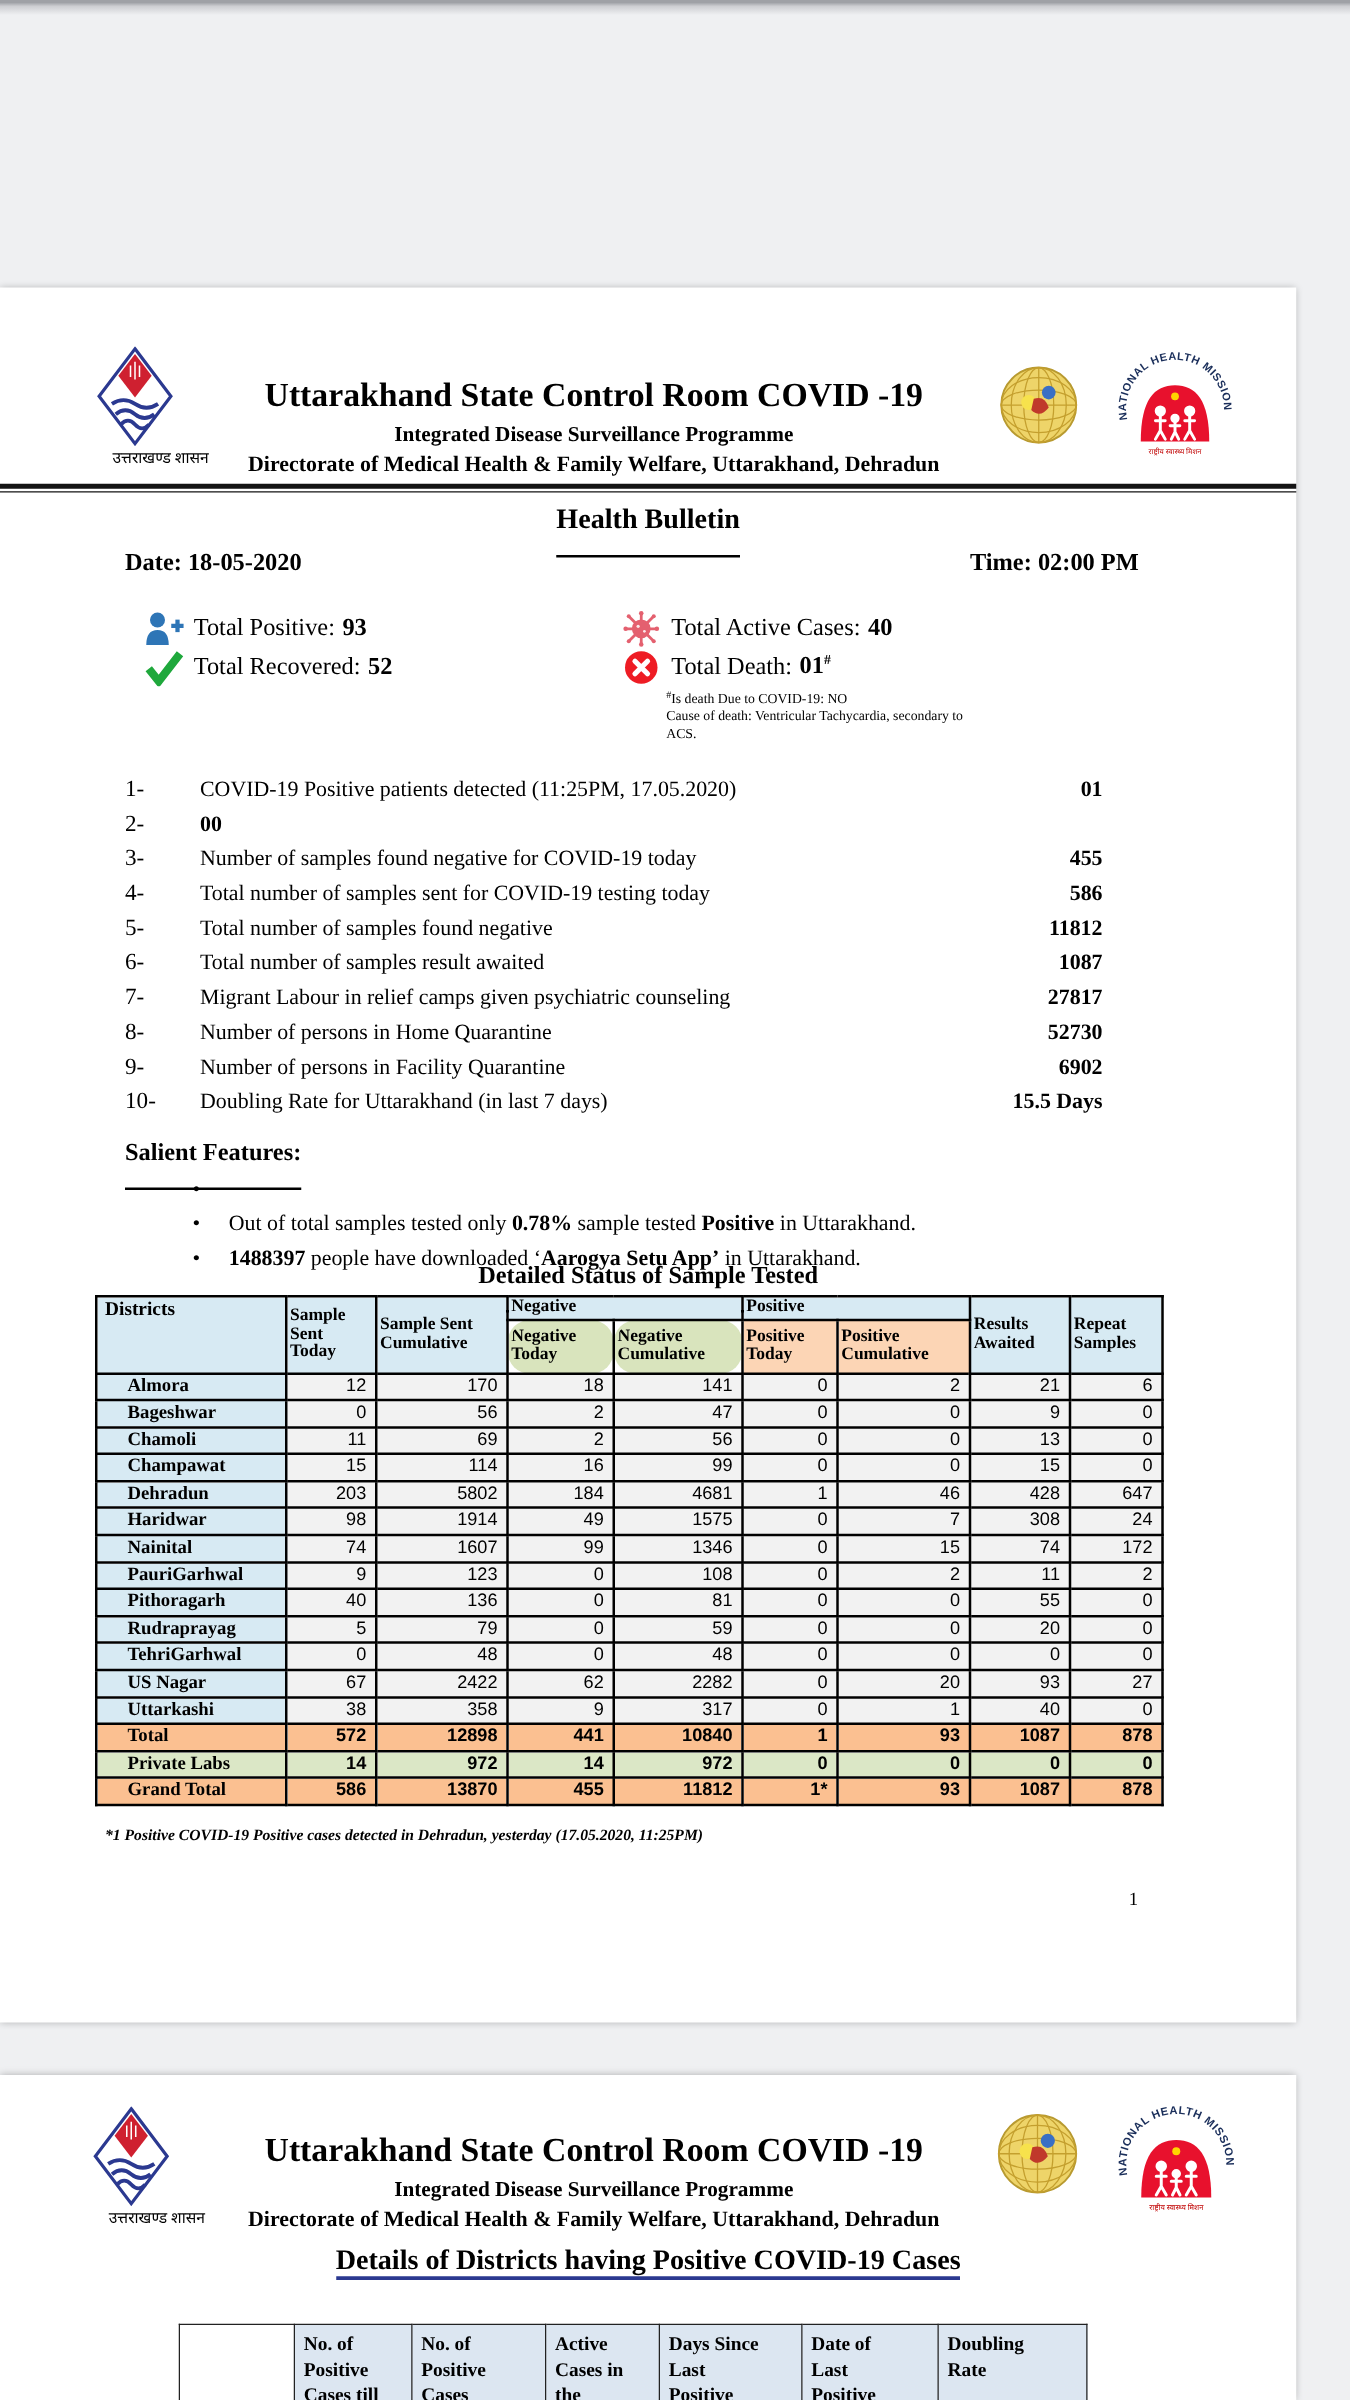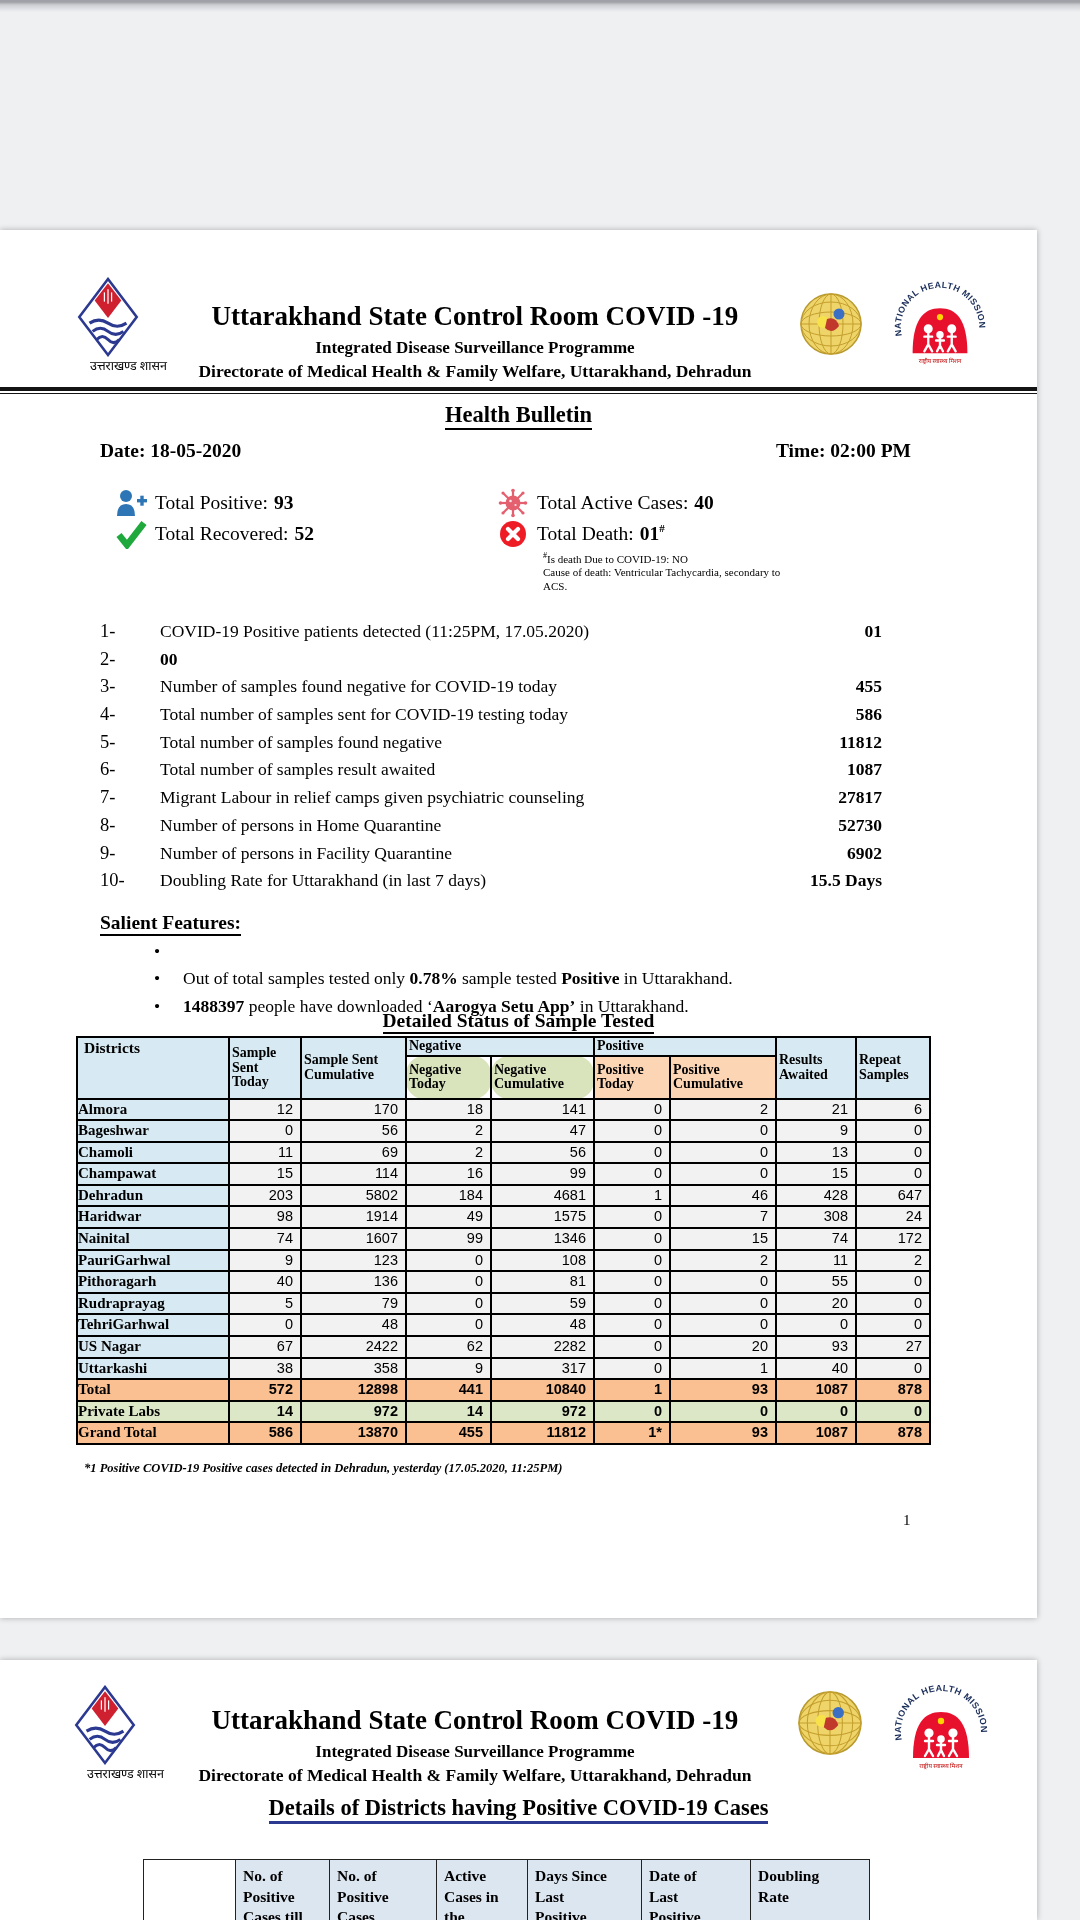--- a/index.html
+++ b/index.html
@@ -23,33 +23,33 @@
   .page1 .idsp-logo{left:799px;top:62px;} .page1 .nhm-logo{left:891px;top:45px;}
   .page2 .gov-logo{left:74px;top:25px;} .page2 .gov-caption{left:44px;top:105px;width:120px;}
   .page2 .titles{left:140px;top:44px;width:670px;}
   .page2 .idsp-logo{left:797px;top:30px;} .page2 .nhm-logo{left:891px;top:18px;}
 
   .rule{position:absolute;left:0;top:157px;width:100%;height:2px;
         border-top:4.5px solid #141414;border-bottom:1.5px solid #141414;}
 
   .bulletin-title{position:absolute;top:172px;left:0;width:100%;text-align:center;
                   font-size:22.5px;font-weight:bold;}
-  .u2{border-bottom:2.5px solid #000;padding-bottom:1px;}
+  .u2{border-bottom:2.5px solid #000;padding-bottom:17px;}
 
   .datetime{position:absolute;top:210px;left:100px;right:126px;display:flex;
             justify-content:space-between;font-size:19.5px;font-weight:bold;}
 
   
   .stats-left{position:absolute;left:113px;top:257px;}
   .stats-right{position:absolute;left:495px;top:257px;}
   .stat-row{display:flex;align-items:center;font-size:19.5px;height:31px;}
   .stat-row .icon{width:36px;display:flex;justify-content:center;margin-right:6px;}
   .stat-val{font-weight:bold;margin-left:6px;}
   sup.hash{font-size:11px;vertical-align:super;}
-  .death-notes{margin-left:48px;font-size:11px;line-height:13.5px;width:270px;}
+  .death-notes{margin-left:38px;font-size:11px;line-height:13.5px;width:270px;}
   .death-notes sup{font-size:8px;}
 
   
   .numlist{position:absolute;left:100px;top:391px;width:782px;}
   .li{display:flex;align-items:baseline;height:27.7px;font-size:17.5px;}
   .li .num{width:60px;font-size:18.5px;}
   .li .txt{flex:1;}
   .li .val{font-weight:bold;white-space:nowrap;}
 
   .salient-h{position:absolute;left:100px;top:682px;font-size:19.5px;font-weight:bold;}
@@ -63,21 +63,21 @@
 
   
   .sample-table{position:absolute;left:76px;top:806px;width:853px;border-collapse:collapse;
                 table-layout:fixed;}
   .sample-table th,.sample-table td{border:2px solid #000;overflow:hidden;}
   .sample-table th{font-size:14px;line-height:14.5px;font-weight:bold;padding:1px 2px;text-align:left;}
   th.districts{font-size:15.5px;text-align:left;vertical-align:top;padding:3px 6px;}
   .h-blue{background:#d7eaf3;} .h-green{background:#d9e4bd;border-radius:18px;} .h-orange{background:#fcd5b5;margin-top:32px;}
   .sample-table td{height:19.6px;line-height:19.6px;padding:0;}
   .sample-table td.name{background:#d7eaf3;font-weight:bold;text-align:left;
-                        padding:0 0;font-size:15px;}
+                        padding:0 24px;font-size:15px;}
   .sample-table td.d{background:#f2f2f2;text-align:right;padding:0 7px;font-size:14.5px;
                      font-family:"Liberation Sans","DejaVu Sans",sans-serif;}
   tr.row-total td,tr.row-grand td{background:#fbc091 !important;font-weight:bold;}
   tr.row-private td{background:#dbe7c6 !important;font-weight:bold;}
 
   .footnote{position:absolute;left:84px;top:1231px;font-size:12.5px;font-style:italic;font-weight:bold;}
   .pagenum{position:absolute;left:903px;top:1282px;font-size:15px;}
 
   
   .details-title{position:absolute;top:135px;left:0;width:100%;text-align:center;

